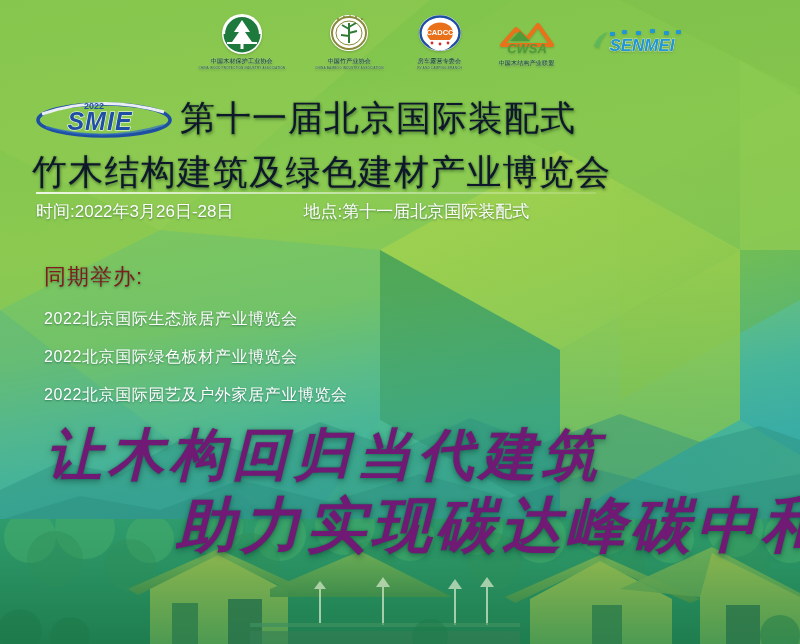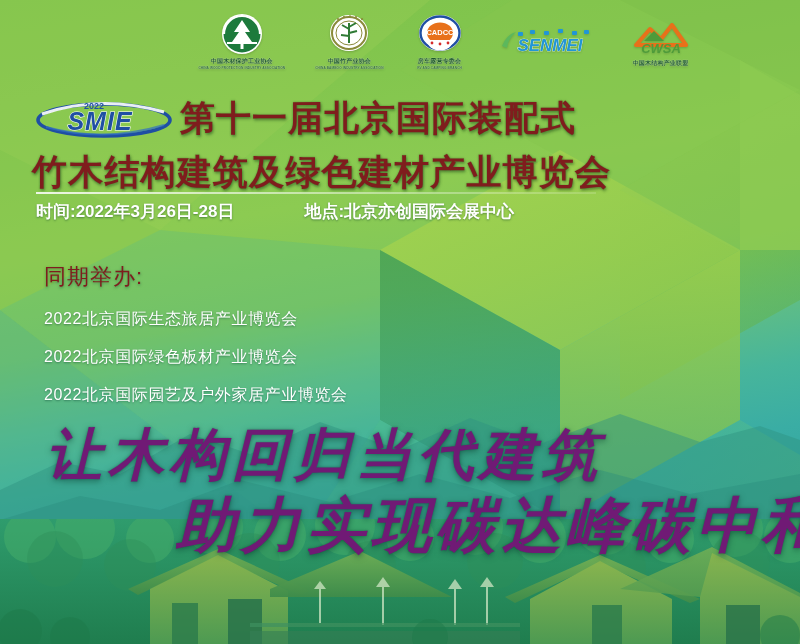--- a/index.html
+++ b/index.html
@@ -45,39 +45,39 @@
   
   .headline{
     position:absolute;left:34px;top:96px;width:740px;
   }
   .h-row1{display:flex;align-items:center;gap:6px;height:44px;}
   .smie{
     position:relative;width:140px;height:42px;flex:0 0 auto;
   }
   .title-1,.title-2{
     font-family:"DejaVu Sans","Liberation Sans",sans-serif;
-    font-weight:bold;color:#7f1d1d;
+    font-weight:normal;color:#0f172a;
     letter-spacing:1px;
     text-shadow:
       0 0 2px rgba(40,90,40,.55),
       1px 2px 3px rgba(20,60,20,.45);
     white-space:nowrap;
   }
   .title-1{font-size:35px;line-height:42px;}
   .title-2{font-size:35px;line-height:44px;margin-top:10px;margin-left:-2px;letter-spacing:1.2px;}
 
   .rule{
     position:absolute;left:36px;top:192px;width:560px;height:2px;
     background:linear-gradient(90deg,rgba(255,255,255,.85),rgba(255,255,255,.15));
   }
 
   .meta{
     position:absolute;left:36px;top:200px;width:700px;
     display:flex;gap:70px;
-    font-size:17px;color:#ffffff;font-weight:bold;
+    font-size:17px;color:#ffffff;font-weight:normal;
     text-shadow:0 1px 2px rgba(20,70,40,.5);
     white-space:nowrap;
   }
 
   
   .concurrent{position:absolute;left:44px;top:262px;width:620px;}
   .conc-title{
     font-size:22px;font-weight:normal;color:#7f1d1d;letter-spacing:1px;
     text-shadow:0 1px 3px rgba(15,70,55,.55);
   }
@@ -286,41 +286,41 @@
           <circle cx="18" cy="30" r="1.4"></circle>
             <circle cx="26" cy="31" r="1.4"></circle>
             <circle cx="34" cy="30" r="1.4"></circle>
         </g>
       </svg>
       <span class="cap">房车露营专委会</span>
       <span class="cap cap-en">RV AND CAMPING BRANCH</span>
     </div>
 
     <div class="logo">
+      <svg class="mark" width="62" height="44" viewBox="0 0 62 44">
+        <path d="M6 30 L20 14 L31 24 L42 10 L56 30 Z" fill="none" stroke="#e8711a" stroke-width="4" stroke-linejoin="round"></path>
+        <path d="M14 26 L24 16 L34 26 Z" fill="#4e9b3a"></path>
+        <text x="31" y="38" text-anchor="middle" font-size="13" font-weight="bold" font-style="italic" font-family="Liberation Sans, sans-serif" fill="#4e9b3a">CWSA</text>
+      </svg>
+      <span class="cap">中国木结构产业联盟</span>
+    </div>
+
+    <div class="logo">
       <svg class="mark" width="104" height="34" viewBox="0 0 104 34">
         <path d="M6 22 q5 -12 14 -14 q-8 7 -9 16 z" fill="#5cb85c"></path>
         <g fill="#2196d6">
           <rect x="22" y="8" width="5" height="4" rx="1"></rect>
           <rect x="34" y="6" width="5" height="4" rx="1"></rect>
           <rect x="48" y="7" width="5" height="4" rx="1"></rect>
           <rect x="62" y="5" width="5" height="4" rx="1"></rect>
           <rect x="76" y="7" width="5" height="4" rx="1"></rect>
           <rect x="88" y="6" width="5" height="4" rx="1"></rect>
         </g>
         <text x="54" y="27" text-anchor="middle" font-size="17" font-weight="bold" font-style="italic" font-family="Liberation Sans, sans-serif" fill="#2196d6" stroke="#ffffff" stroke-width=".6" paint-order="stroke">SENMEI</text>
       </svg>
-    </div>
-
-    <div class="logo">
-      <svg class="mark" width="62" height="44" viewBox="0 0 62 44">
-        <path d="M6 30 L20 14 L31 24 L42 10 L56 30 Z" fill="none" stroke="#e8711a" stroke-width="4" stroke-linejoin="round"></path>
-        <path d="M14 26 L24 16 L34 26 Z" fill="#4e9b3a"></path>
-        <text x="31" y="38" text-anchor="middle" font-size="13" font-weight="bold" font-style="italic" font-family="Liberation Sans, sans-serif" fill="#4e9b3a">CWSA</text>
-      </svg>
-      <span class="cap">中国木结构产业联盟</span>
     </div>
   </div>
 
   <div class="headline">
     <div class="h-row1">
       <div class="smie">
         <svg width="140" height="42" viewBox="0 0 140 42">
           <ellipse cx="70" cy="23" rx="66" ry="16" fill="none" stroke="#1f4fa3" stroke-width="3.6"></ellipse>
           <path d="M8 17 q58 -20 122 -2" fill="none" stroke="#ffffff" stroke-width="3" opacity=".9"></path>
           <path d="M12 30 q58 16 118 -2" fill="none" stroke="#2f6fc4" stroke-width="2" opacity=".7"></path>
@@ -330,21 +330,21 @@
       </div>
       <div class="title-1">第十一届北京国际装配式</div>
     </div>
     <div class="title-2">竹木结构建筑及绿色建材产业博览会</div>
   </div>
 
   <div class="rule"></div>
 
   <div class="meta">
     <span>时间:2022年3月26日-28日</span>
-    <span>地点:北京亦创国际会展中心</span>
+    <span>地点:第十一届北京国际装配式</span>
   </div>
 
   <div class="concurrent">
     <div class="conc-title">同期举办:</div>
     <div class="conc-item">2022北京国际生态旅居产业博览会</div>
     <div class="conc-item">2022北京国际绿色板材产业博览会</div>
     <div class="conc-item">2022北京国际园艺及户外家居产业博览会</div>
   </div>
 
   <div class="slogan1">让木构回归当代建筑</div>

